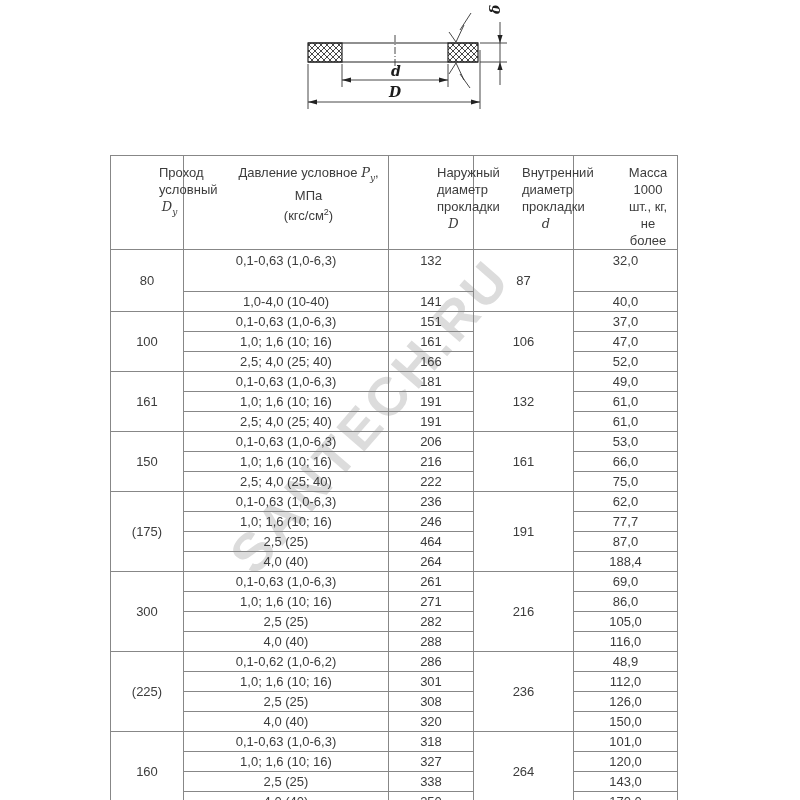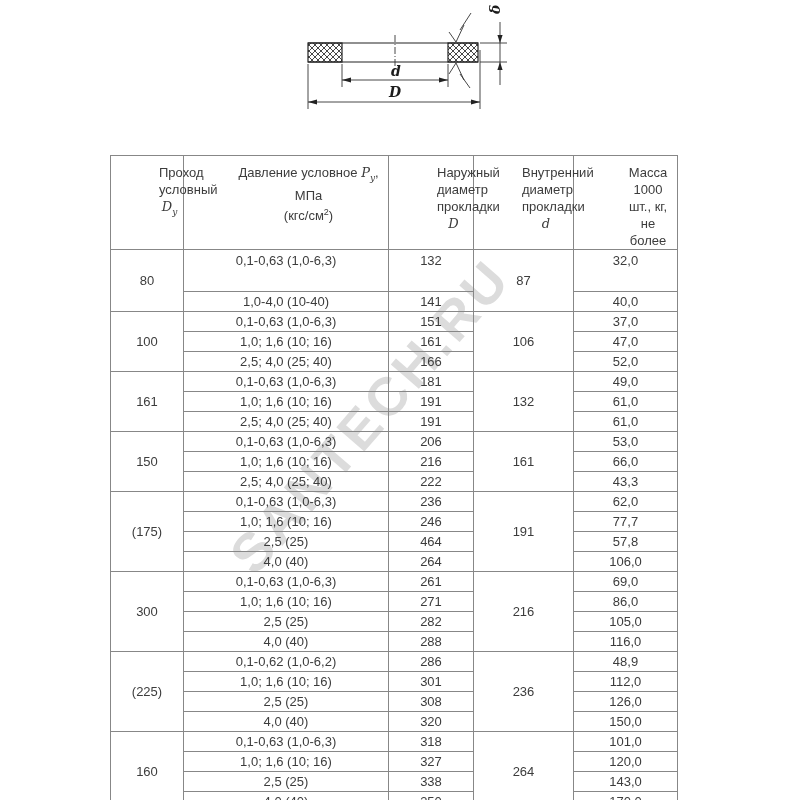--- a/index.html
+++ b/index.html
@@ -166,43 +166,43 @@
           <td class="c-m">53,0</td>
         </tr>
         <tr>
           <td class="c-p">1,0; 1,6 (10; 16)</td>
           <td class="c-D">216</td>
           <td class="c-m">66,0</td>
         </tr>
         <tr>
           <td class="c-p">2,5; 4,0 (25; 40)</td>
           <td class="c-D">222</td>
-          <td class="c-m">43,3</td>
+          <td class="c-m">75,0</td>
         </tr>
         <tr>
           <td class="c-dy" rowspan="4">(175)</td>
           <td class="c-p">0,1-0,63 (1,0-6,3)</td>
           <td class="c-D">236</td>
           <td class="c-d" rowspan="4">191</td>
           <td class="c-m">62,0</td>
         </tr>
         <tr>
           <td class="c-p">1,0; 1,6 (10; 16)</td>
           <td class="c-D">246</td>
           <td class="c-m">77,7</td>
         </tr>
         <tr>
           <td class="c-p">2,5 (25)</td>
           <td class="c-D">464</td>
-          <td class="c-m">57,8</td>
+          <td class="c-m">87,0</td>
         </tr>
         <tr>
           <td class="c-p">4,0 (40)</td>
           <td class="c-D">264</td>
-          <td class="c-m">106,0</td>
+          <td class="c-m">188,4</td>
         </tr>
         <tr>
           <td class="c-dy" rowspan="4">300</td>
           <td class="c-p">0,1-0,63 (1,0-6,3)</td>
           <td class="c-D">261</td>
           <td class="c-d" rowspan="4">216</td>
           <td class="c-m">69,0</td>
         </tr>
         <tr>
           <td class="c-p">1,0; 1,6 (10; 16)</td>

